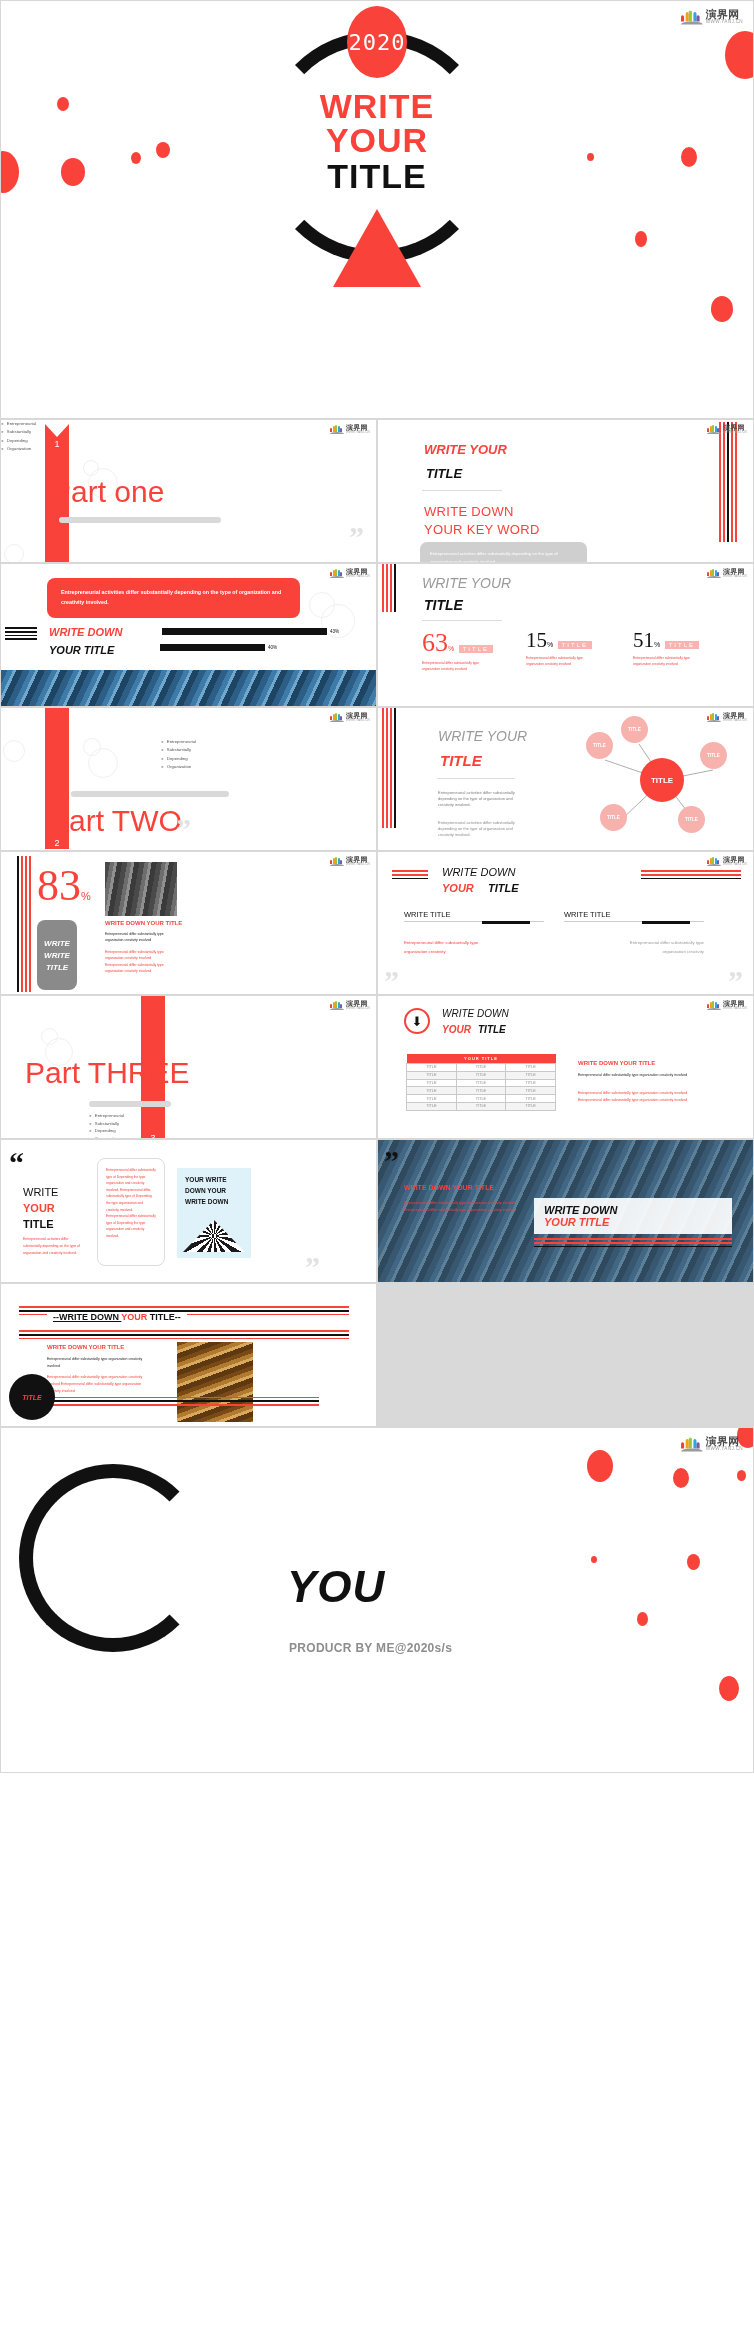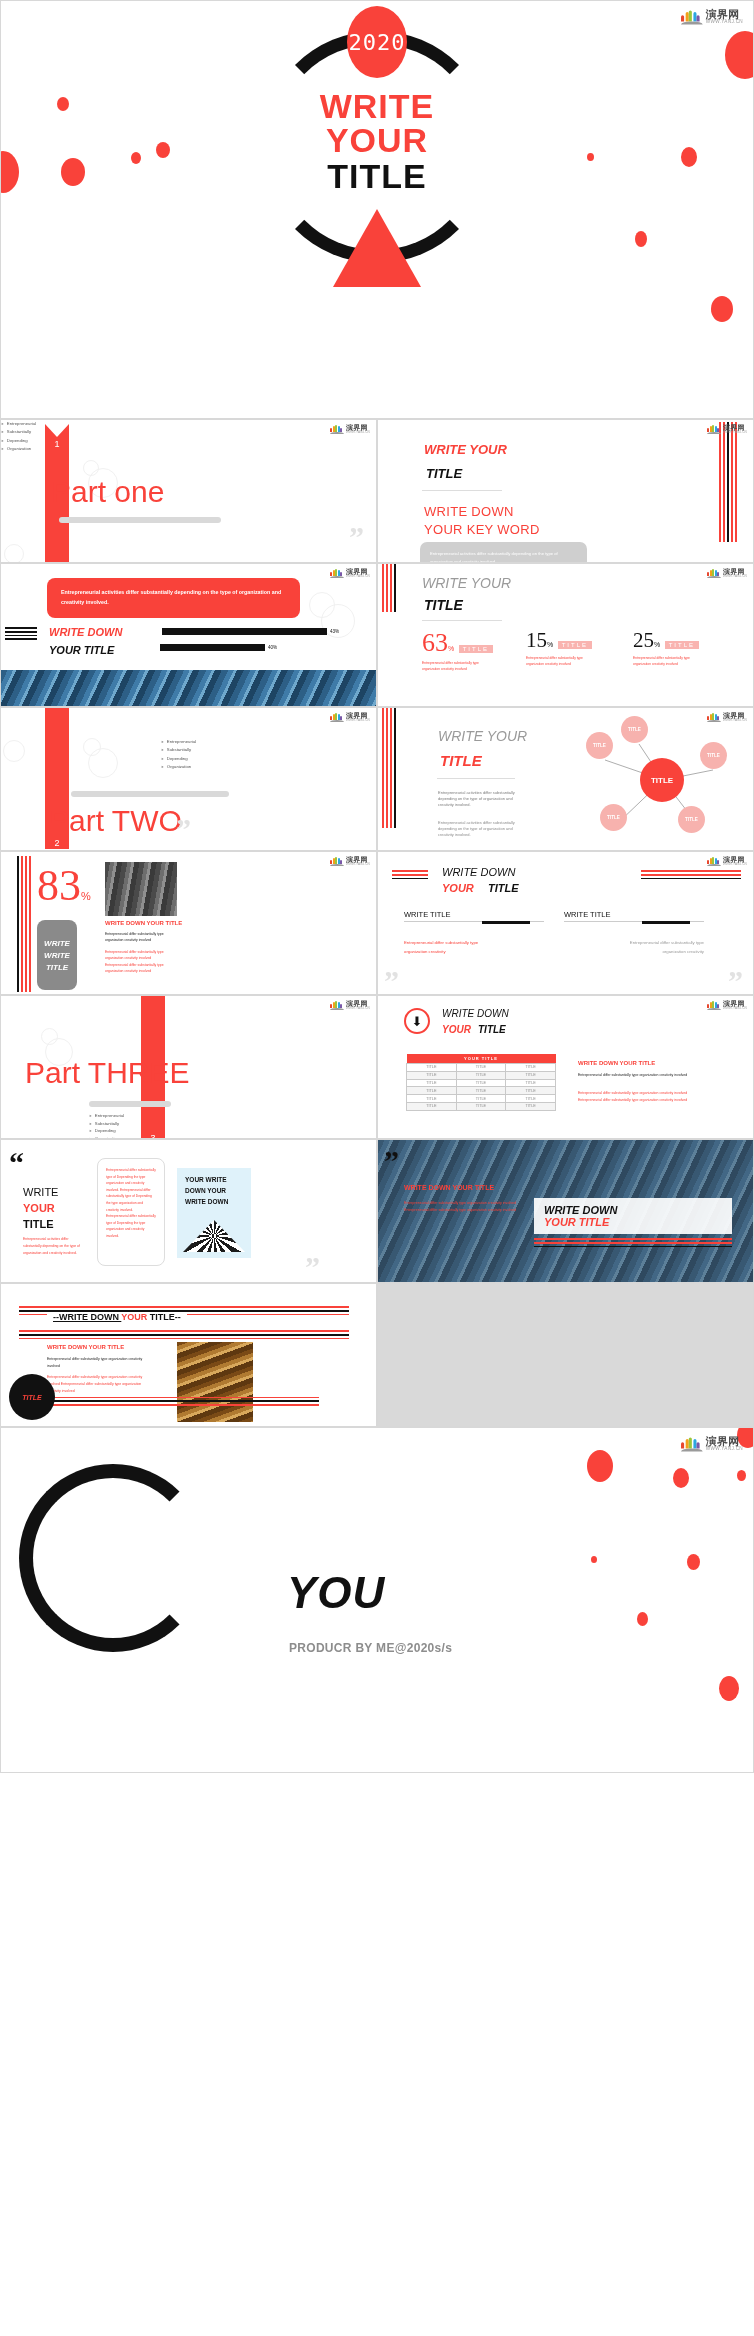--- a/index.html
+++ b/index.html
@@ -115,21 +115,21 @@
   table.tbl th { background:#f9423a; color:#fff; font-size:4px; letter-spacing:1px; padding:2px 0; }
   table.tbl td { border:0.5px solid #c9c9c9; color:#8d8d8d; font-size:3.8px; text-align:center; padding:1.4px 0; }
   table.tbl td.alt { background:#f4f4f4; }
 
   
   .thanks .bigring {
     position:absolute; left:18px; top:36px; width:188px; height:188px; border-radius:50%;
     border:14px solid #111; border-right-color:transparent;
   }
   .thanks .t1 { position:absolute; left:228px; top:88px; font-size:44px; font-weight:bold; font-style:italic; color:#f9423a; letter-spacing:1px; }
-  .thanks .t2 { position:absolute; left:286px; top:140px; font-size:44px; font-weight:bold; font-style:italic; color:#111; letter-spacing:1px; }
+  .thanks .t2 { position:absolute; left:286px; top:134px; font-size:44px; font-weight:bold; font-style:italic; color:#111; letter-spacing:1px; }
   .thanks .t3 { position:absolute; left:288px; top:213px; font-size:12px; font-weight:bold; color:#8d8d8d; letter-spacing:0.3px; }
 </style>
 </head>
 <body>
 
 <div class="deck">
 
   <div class="row">
     <div class="slide full cover">
       <div class="logo logo-lg">
@@ -315,21 +315,21 @@
         <div style="margin-top:3px;font-size:3.3px;color:#f9423a;line-height:1.8;width:58px;">Entrepreneurial differ substantially type organization creativity involved</div>
       </div>
 
       <div style="position:absolute;left:148px;top:64px;width:78px;text-align:left;">
         <span style="font-size:21px;color:#111;font-family:'Liberation Serif',serif;">15</span><span style="font-size:7px;color:#111;">%</span>
         <div style="margin-top:2px;background:#f9b4b0;color:#fff;font-size:6px;letter-spacing:2px;display:inline-block;padding:1px 4px;">TITLE</div>
         <div style="margin-top:3px;font-size:3.3px;color:#f9423a;line-height:1.8;width:58px;">Entrepreneurial differ substantially type organization creativity involved</div>
       </div>
 
       <div style="position:absolute;left:255px;top:64px;width:78px;text-align:left;">
-        <span style="font-size:21px;color:#111;font-family:'Liberation Serif',serif;">25</span><span style="font-size:7px;color:#111;">%</span>
+        <span style="font-size:21px;color:#111;font-family:'Liberation Serif',serif;">51</span><span style="font-size:7px;color:#111;">%</span>
         <div style="margin-top:2px;background:#f9b4b0;color:#fff;font-size:6px;letter-spacing:2px;display:inline-block;padding:1px 4px;">TITLE</div>
         <div style="margin-top:3px;font-size:3.3px;color:#f9423a;line-height:1.8;width:58px;">Entrepreneurial differ substantially type organization creativity involved</div>
       </div>
     </div>
   </div>
 
   <div class="row">
 
     <div class="slide half">
       <div class="logo">

